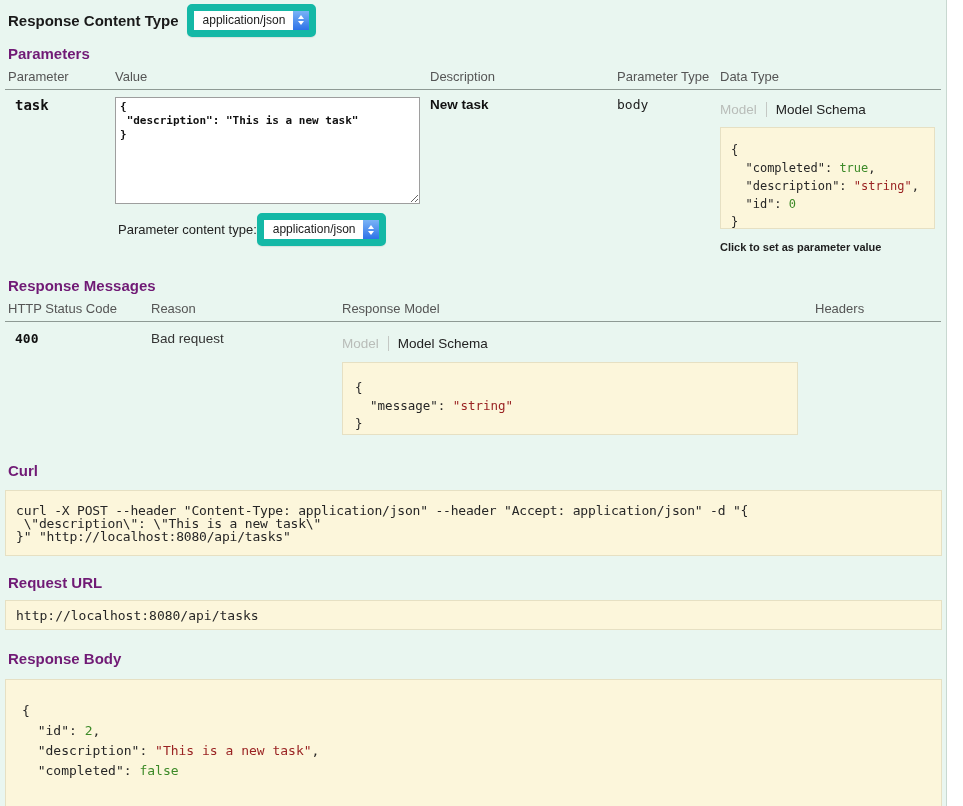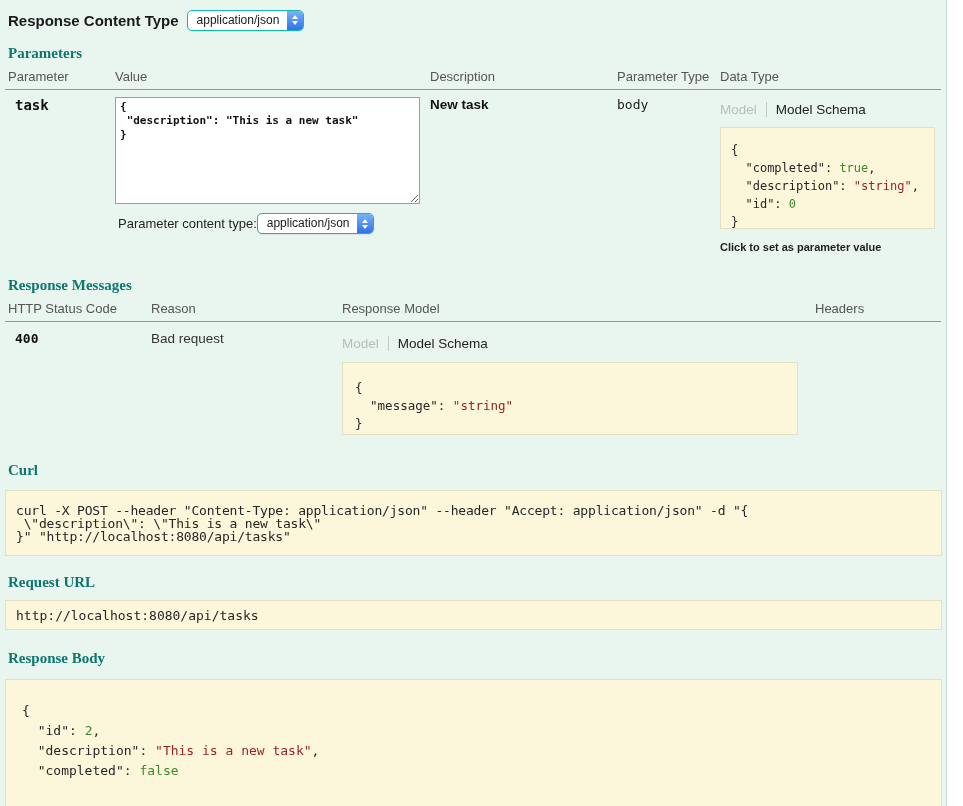--- a/index.html
+++ b/index.html
@@ -4,27 +4,27 @@
 <style>
   html,body{margin:0;padding:0;background:#ffffff;}
   body{width:963px;height:806px;overflow:hidden;font-family:"Liberation Sans",sans-serif;-webkit-font-smoothing:antialiased;}
   .panel{box-sizing:border-box;width:947px;height:806px;background:#e9f6f0;border-right:1px solid #c8d8d0;padding:9px 5px 0 5px;}
 
   
   .rct-row{display:flex;align-items:center;gap:8px;margin-left:3px;height:22px;}
   .rct-label{font-size:15px;font-weight:700;color:#1a1a1a;}
 
   
-  .macselect{display:inline-flex;align-items:stretch;background:#ffffff;border:1px solid #14b8a6;border-radius:5px;overflow:hidden;height:19px;cursor:pointer;box-shadow:0 1px 1px rgba(0,0,0,.08);}
+  .macselect{display:inline-flex;align-items:stretch;background:#ffffff;border:7px solid #14b8a6;border-radius:5px;overflow:hidden;height:19px;cursor:pointer;box-shadow:0 1px 1px rgba(0,0,0,.08);}
   .macselect .sel-text{font-size:12px;color:#1a1a1a;padding:2px 8px 0 9px;white-space:nowrap;}
   .macselect .stepper{width:16px;background:linear-gradient(#79b3f6,#2e72e8);display:flex;flex-direction:column;align-items:center;justify-content:center;gap:2px;}
   .stepper .up{width:0;height:0;border-left:3.5px solid transparent;border-right:3.5px solid transparent;border-bottom:4px solid #fff;}
   .stepper .down{width:0;height:0;border-left:3.5px solid transparent;border-right:3.5px solid transparent;border-top:4px solid #fff;}
 
-  .sec-title{margin:8px 0 0 3px;font-size:15px;font-weight:700;color:#0f766e;font-family:Liberation Serif, serif;}
+  .sec-title{margin:8px 0 0 3px;font-size:15px;font-weight:700;color:#701a75;}
   .t-parameters{margin-top:14px;}
   .t-responses{margin-top:24px;}
   .t-curl{margin-top:14px;}
   .t-requrl{margin-top:18px;}
   .t-respbody{margin-top:20px;}
 
   
   .hdr-row{display:flex;margin-top:7px;padding:0 0 5px 0;border-bottom:1px solid #8e9a94;}
   .hdr-cell{font-size:13px;color:#555;}
   .row{display:flex;}

